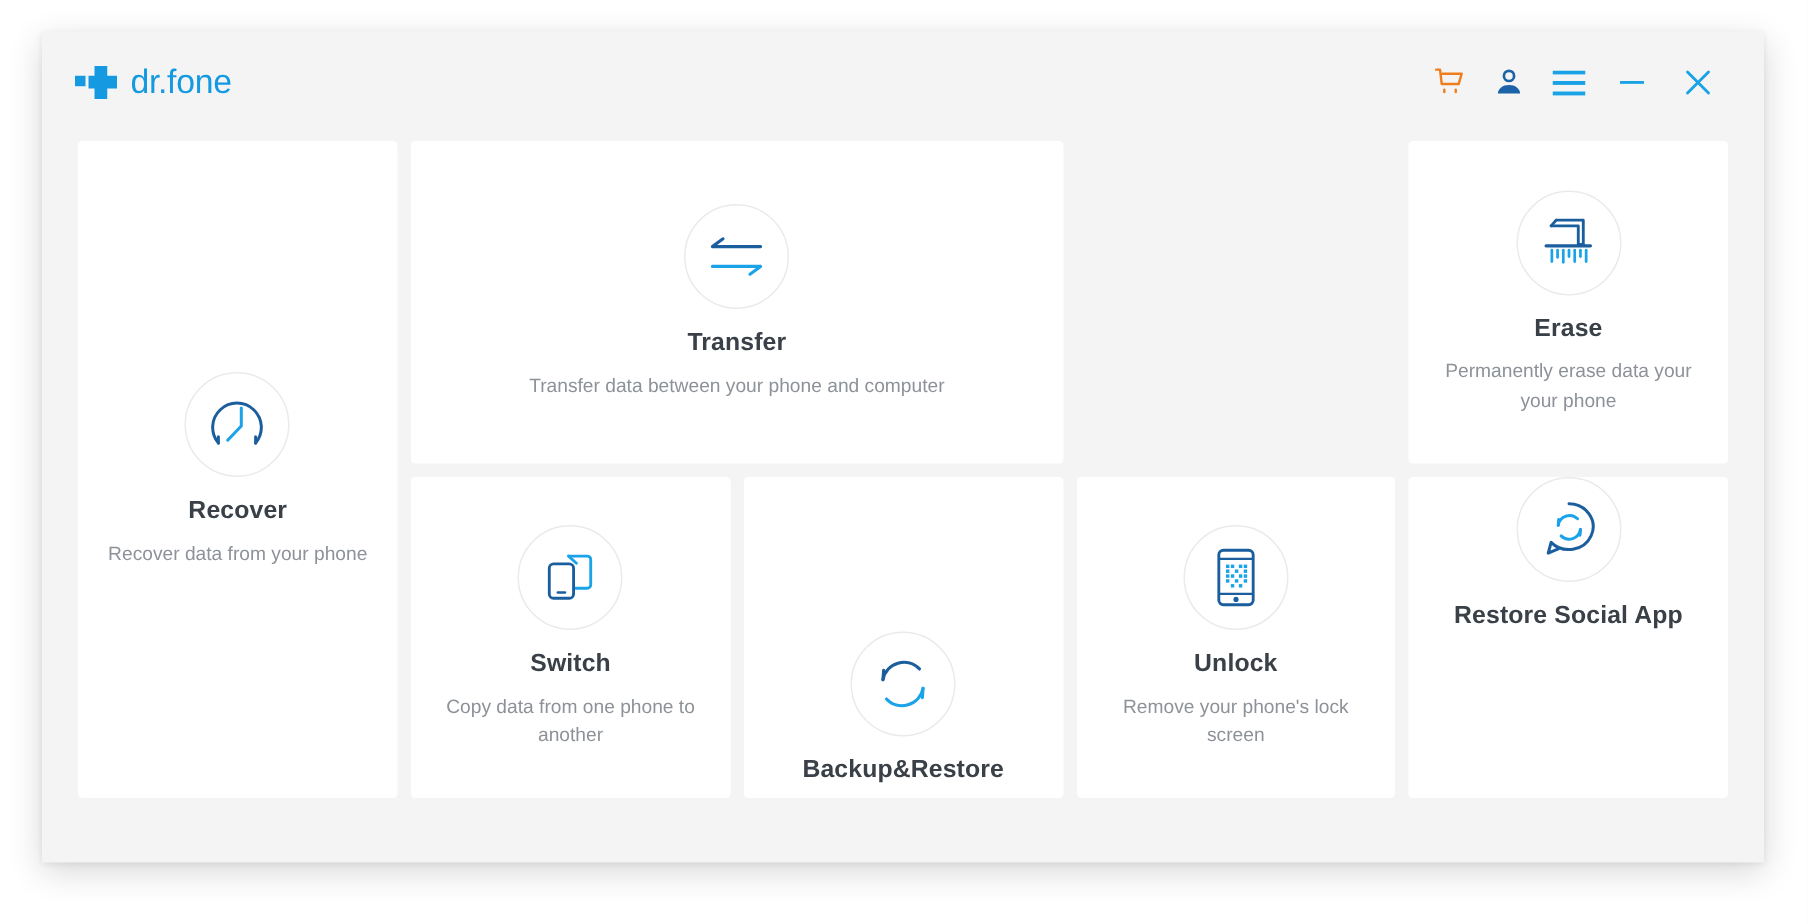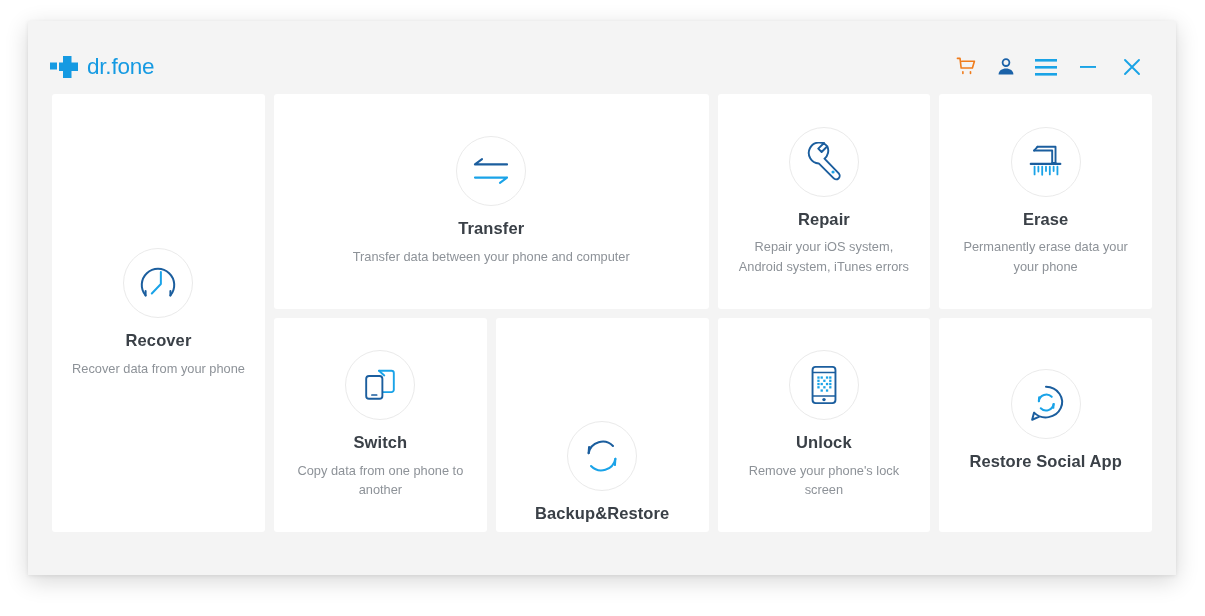--- a/index.html
+++ b/index.html
@@ -20,21 +20,21 @@
     top: 21px;
     width: 1148px;
     height: 554px;
     background: #f4f4f4;
     box-shadow: 0 6px 22px rgba(0,0,0,0.16), 0 1px 4px rgba(0,0,0,0.08);
   }
 
   
   #titlebar {
     position: absolute;
-    left: 0; top: 12px;
+    left: 0; top: 0;
     width: 100%;
     height: 68px;
     background: #f4f4f4;
     display: flex;
     align-items: center;
   }
 
   #brand {
     display: flex;
     align-items: center;
@@ -113,21 +113,21 @@
     grid-column: 2 / span 2;
     grid-row: 1;
     justify-content: center;
   }
 
   #card-repair  { grid-column: 4; grid-row: 1; justify-content: center; }
   #card-erase   { grid-column: 5; grid-row: 1; justify-content: center; }
   #card-switch  { grid-column: 2; grid-row: 2; justify-content: center; }
   #card-backup  { grid-column: 3; grid-row: 2; justify-content: flex-end; }
   #card-unlock  { grid-column: 4; grid-row: 2; justify-content: center; }
-  #card-social  { grid-column: 5; grid-row: 2; justify-content: center; }
+  #card-social  { grid-column: 5; grid-row: 2; justify-content: flex-start; }
 
   .icon-ring {
     width: 68px;
     height: 68px;
     border-radius: 50%;
     border: 1px solid #eaeaea;
     display: flex;
     align-items: center;
     justify-content: center;
     margin-bottom: 13px;
@@ -246,32 +246,20 @@
           <svg width="40" height="34" viewBox="0 0 42 36" fill="none" xmlns="http://www.w3.org/2000/svg">
             <path d="M38 11 L4 11 M4 11 L11.5 5.5" stroke="#1b5e9e" stroke-width="2.2" stroke-linecap="round" stroke-linejoin="round"></path>
             <path d="M4 25 L38 25 M38 25 L30.5 30.5" stroke="#1aa3e8" stroke-width="2.2" stroke-linecap="round" stroke-linejoin="round"></path>
           </svg>
         </div>
         <div class="card-title">Transfer</div>
         <div class="card-desc">Transfer data between your phone and computer</div>
       </div>
     </div>
 
-    <div class="card" id="card-repair">
-      <div class="card-inner">
-        <div class="icon-ring">
-          <svg width="40" height="40" viewBox="0 0 42 42" fill="none" xmlns="http://www.w3.org/2000/svg">
-            <path d="M24.5 4.5 A11 11 0 1 0 15.5 22.5 L31 38 A3.6 3.6 0 0 0 36.5 33 L21.5 17.5 A11 11 0 0 0 24.5 4.5 L18.5 10.5 L15 7 L21 1" stroke="#1b5e9e" stroke-width="2" stroke-linejoin="round" stroke-linecap="round"></path>
-            <circle cx="30.5" cy="31.5" r="1.7" fill="#1aa3e8"></circle>
-          </svg>
-        </div>
-        <div class="card-title">Repair</div>
-        <div class="card-desc">Repair your iOS system, Android system, iTunes errors</div>
-      </div>
-    </div>
 
     <div class="card" id="card-erase">
       <div class="card-inner">
         <div class="icon-ring">
           <svg width="40" height="40" viewBox="0 0 42 42" fill="none" xmlns="http://www.w3.org/2000/svg">
             <path d="M12 5 H31 V22" stroke="#1b5e9e" stroke-width="2" stroke-linecap="round" stroke-linejoin="round"></path>
             <path d="M8.5 9 H27.5 V22" stroke="#1b5e9e" stroke-width="2" stroke-linecap="round" stroke-linejoin="round"></path>
             <path d="M8.5 9 L12 5" stroke="#1b5e9e" stroke-width="2" stroke-linecap="round"></path>
             <path d="M27.5 22 L31 22" stroke="#1b5e9e" stroke-width="2" stroke-linecap="round"></path>
             <path d="M5 23 H36" stroke="#1b5e9e" stroke-width="2.3" stroke-linecap="round"></path>

